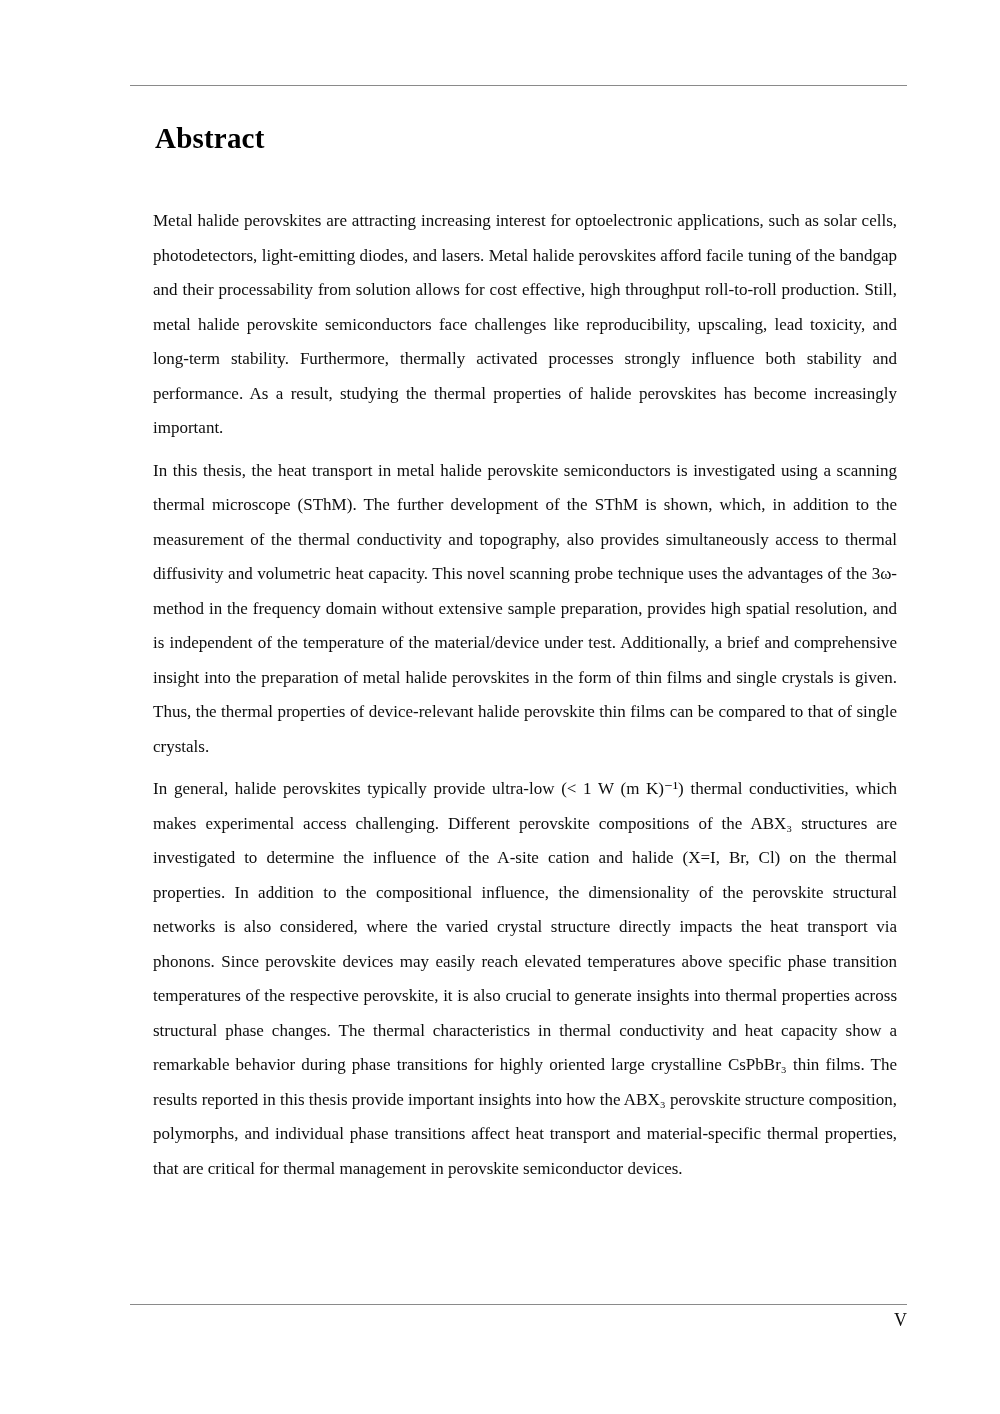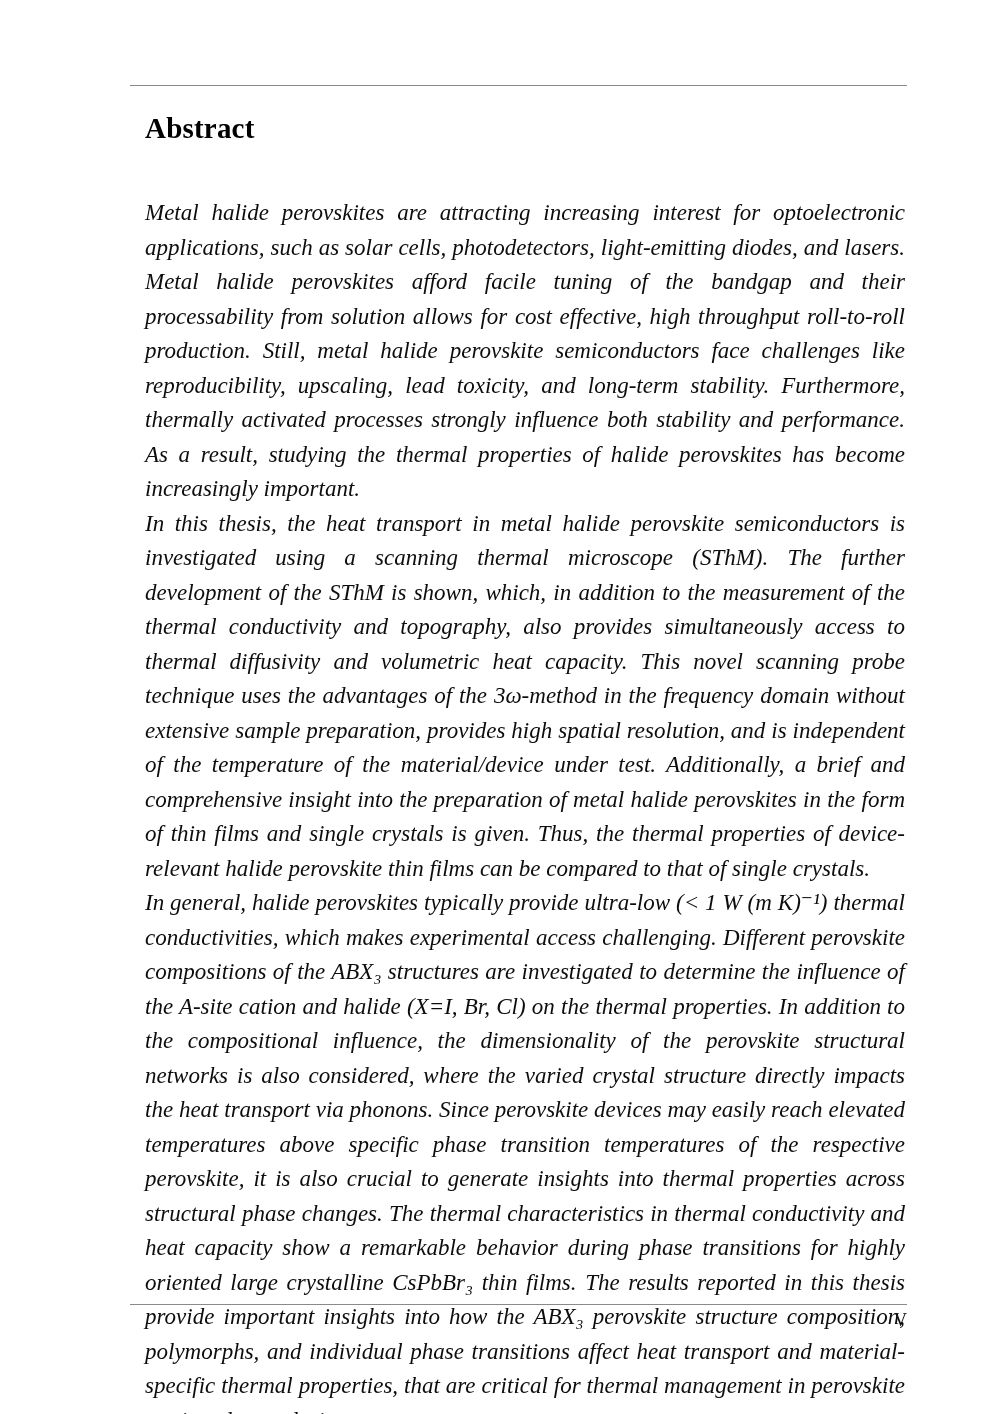--- a/index.html
+++ b/index.html
@@ -24,41 +24,40 @@
     border: none;
     border-top: 1px solid #8a8a8a;
     margin: 0;
   }
   .rule-top { top: 85px; }
   .rule-bottom { top: 1304px; }
   h1.page-title {
     position: absolute;
     left: 145px;
     top: 112px;
-    margin: 0;
+    margin: 10px;
     font-size: 29px;
     font-weight: bold;
     letter-spacing: 0.2px;
     color: #000000;
   }
   .body-text {
     position: absolute;
     left: 145px;
     top: 196px;
     width: 760px;
   }
   .body-text p {
-    margin: 0;
+    margin: 8px;
     padding: 0;
-    font-size: 23px;
+    font-size: 17px;
     line-height: 34.5px;
     text-align: justify;
     text-justify: inter-word;
     color: #0d0d0d;
-    font-style: italic;
   }
   .page-number {
     position: absolute;
     top: 1310px;
     left: 130px;
     width: 777px;
     text-align: right;
     font-size: 18px;
     color: #0d0d0d;
   }

